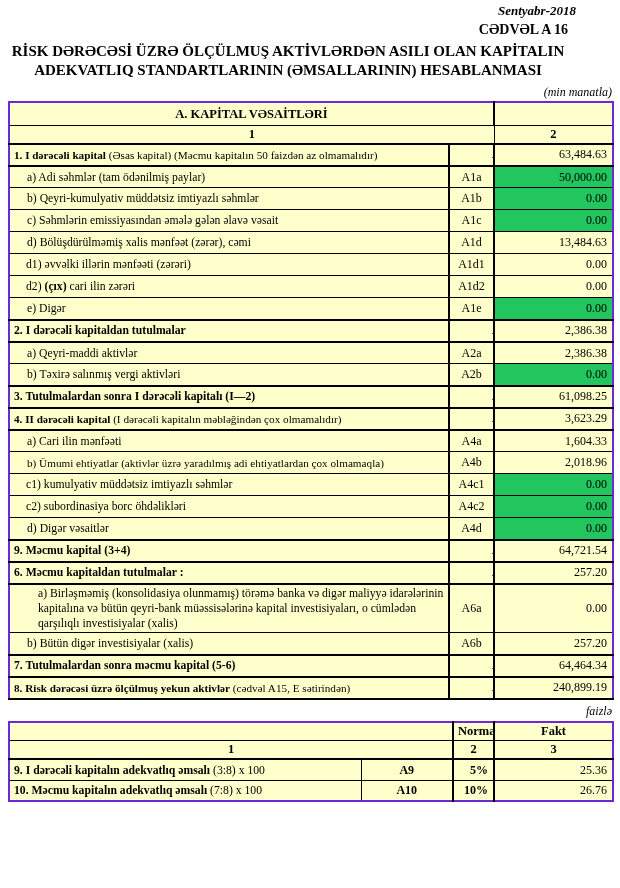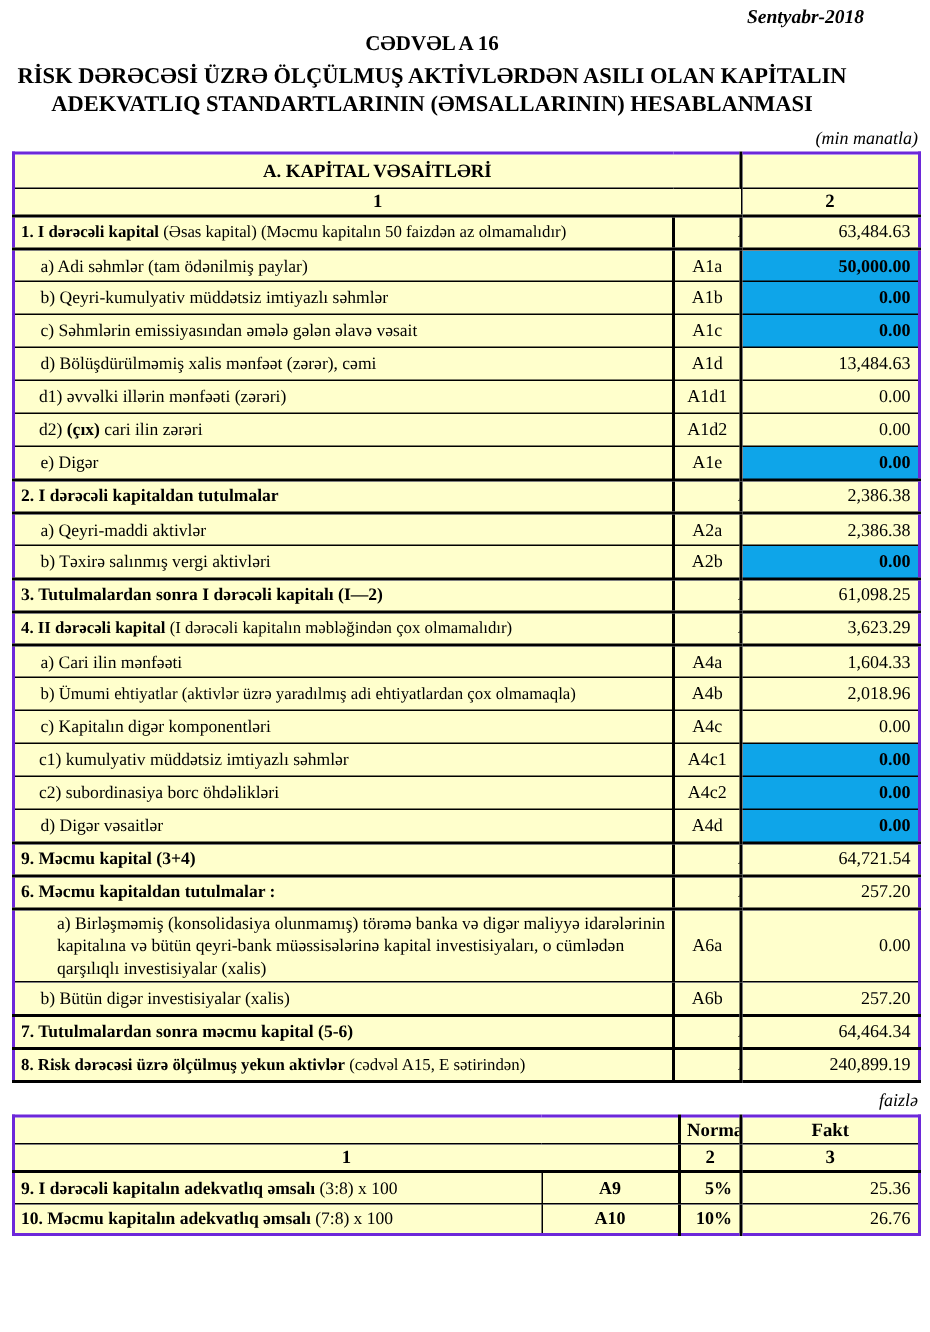--- a/index.html
+++ b/index.html
@@ -5,21 +5,21 @@
   html,body { margin:0; padding:0; }
   body {
     width:620px; height:888px; background:#ffffff; color:#000;
     font-family:"Liberation Serif", serif; overflow:hidden;
   }
   .date-line {
     text-align:right; padding:3px 44px 0 0;
     font-weight:bold; font-style:italic; font-size:13px;
   }
   .tbl-no {
-    text-align:center; margin:3px 52px 0 8px;
+    text-align:right; margin:3px 52px 0 8px;
     font-weight:bold; font-size:14px;
   }
   .title {
     text-align:center; margin:4px 52px 0 8px;
     font-weight:bold; font-size:15px; line-height:1.28;
   }
   .unit-note, .pct-note {
     text-align:right; font-style:italic; font-size:12px;
     margin:5px 8px 1px 0;
   }
@@ -36,21 +36,21 @@
   #cap-table tr { height:22px; }
   #cap-table tr.hdr1 { height:23px; }
   #cap-table tr.hdr2 { height:17px; }
   #cap-table tr.hdr1 td { border-bottom-width:1px; }
   tr.hdr1 td, tr.hdr2 td { font-weight:bold; text-align:center; font-size:12.5px; }
   tr.sec td { border-top-width:2px; border-bottom-width:2px; }
   tr.sec .code { font-weight:bold;padding-left:42px; }
   .lbl { text-align:left; font-size:11.7px; }
   .code { text-align:center; }
   .val, .norma, .fakt { text-align:right; padding-right:5px; }
-  .val.white { background:#0ea5e9;font-weight:bold; }
+  .val.white { background:#22c55e; }
   .lbl.ind1 { padding-left:17px; }
   .lbl.ind2 { padding-left:16px; }
   .code, .val { border-left-width:2px; }
   tr[data-code="A1"]  { height:29px; }
   tr[data-code="A4b"] { height:32px; }
   tr[data-code="A6a"] { height:50px; }
   tr[data-code="A8"]  { height:38px; }
   tr[data-code="A1"] .lbl, tr[data-code="A4"] .lbl,
   tr[data-code="A4b"] .lbl, tr[data-code="A8"] .lbl {
     font-size:11.2px; white-space:nowrap;
@@ -181,25 +181,20 @@
     <td class="code">A4a</td>
     <td class="val">1,604.33</td>
   </tr>
 
   <tr data-code="A4b">
     <td class="lbl ind1"><span class="pre"></span><b class="bld"></b><span class="rst">b) Ümumi ehtiyatlar (aktivlər üzrə yaradılmış adi ehtiyatlardan çox olmamaqla)</span></td>
     <td class="code">A4b</td>
     <td class="val">2,018.96</td>
   </tr>
 
-  <tr data-code="A4c">
-    <td class="lbl ind1"><span class="pre"></span><b class="bld"></b><span class="rst">c)  Kapitalın digər komponentləri</span></td>
-    <td class="code">A4c</td>
-    <td class="val">0.00</td>
-  </tr>
 
   <tr data-code="A4c1">
     <td class="lbl ind2"><span class="pre"></span><b class="bld"></b><span class="rst">c1) kumulyativ müddətsiz imtiyazlı səhmlər</span></td>
     <td class="code">A4c1</td>
     <td class="val white">0.00</td>
   </tr>
 
   <tr data-code="A4c2">
     <td class="lbl ind2"><span class="pre"></span><b class="bld"></b><span class="rst">c2) subordinasiya borc öhdəlikləri</span></td>
     <td class="code">A4c2</td>

